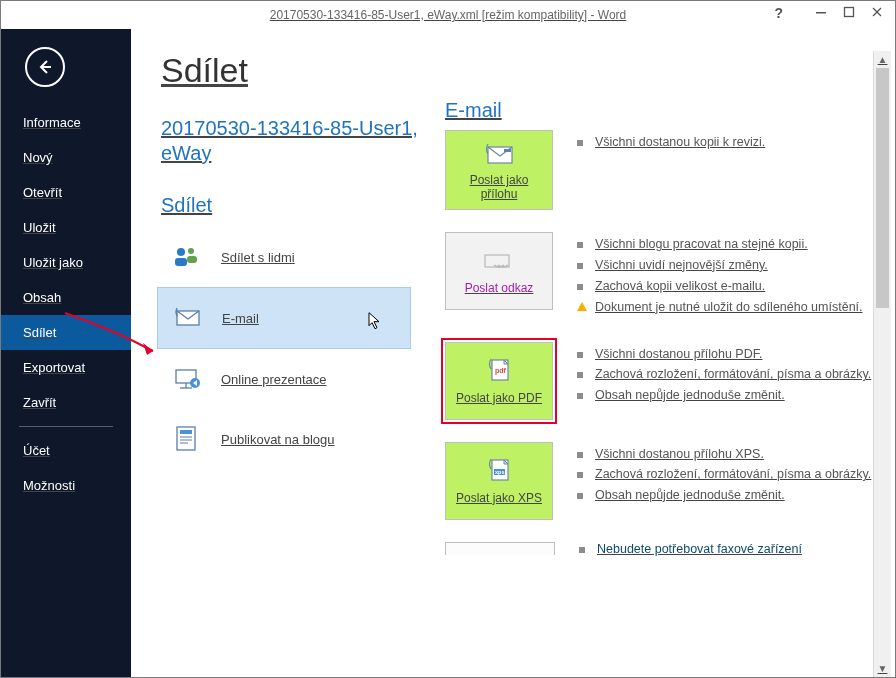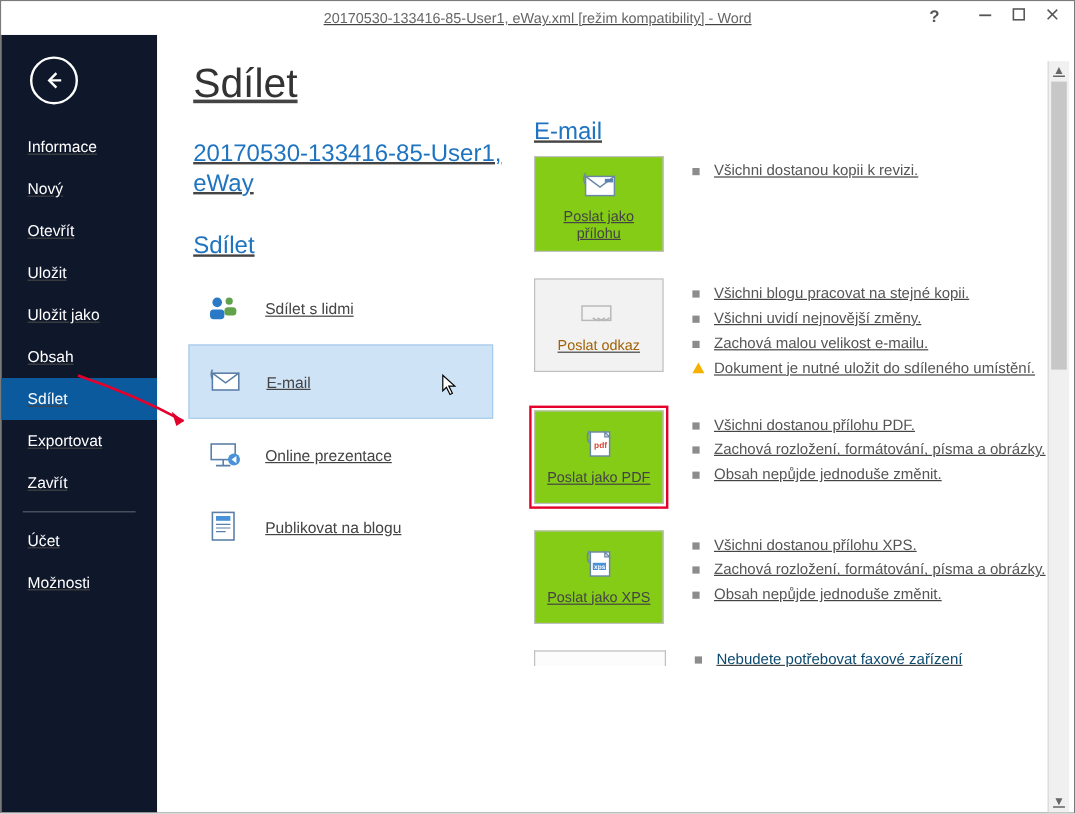--- a/index.html
+++ b/index.html
@@ -23,22 +23,22 @@
   .h2{font-size:20px;color:#1e74c0;font-weight:400;margin:0 0 10px 0;}
   .shareopt{display:flex;align-items:center;gap:18px;padding:14px 10px 14px 14px;cursor:pointer;margin-left:-4px;}
   .shareopt .ico{width:32px;height:32px;display:flex;align-items:center;justify-content:center;color:#2a79c6;}
   .shareopt.selected{background:#cfe3f6;border:1px solid #a7cbe9;margin-right:10px;position:relative;}
   .cursor{position:absolute;right:28px;top:50%;transform:translateY(-30%);}
   .arrow-annot{position:absolute;pointer-events:none;}
   .col2{flex:1;display:flex;min-height:0;padding:22px 4px 0 0;box-sizing:border-box;}
   .col2inner{flex:1;overflow:hidden;position:relative;padding-left:24px;}
   .emailh{font-size:20px;color:#1e74c0;margin:48px 0 8px 0;font-weight:400;}
   .option-row{display:flex;align-items:flex-start;gap:24px;margin-bottom:22px;}
-  .btncard{width:108px;min-height:78px;border:1px solid #bfbfbf;background:#84cc16;display:flex;flex-direction:column;align-items:center;justify-content:center;gap:4px;font-size:12px;color:#444;text-align:center;cursor:pointer;padding:8px 4px;box-sizing:border-box;}
-  .btncard.disabled{background:#f2f2f2;color:#a16207;cursor:default;}
+  .btncard{width:108px;min-height:78px;border:1px solid #bfbfbf;background:#bef264;display:flex;flex-direction:column;align-items:center;justify-content:center;gap:4px;font-size:12px;color:#444;text-align:center;cursor:pointer;padding:8px 4px;box-sizing:border-box;}
+  .btncard.disabled{background:#f2f2f2;color:#a21caf;cursor:default;}
   .btncard.highlight{outline:2px solid #e4002b;outline-offset:2px;}
   .btncard .cardico{height:30px;display:flex;align-items:center;justify-content:center;}
   .bullets{flex:1;list-style:none;margin:0;padding:0;font-size:12.5px;color:#555;}
   .bullets li{position:relative;padding-left:18px;margin:4px 0;line-height:1.35;}
   .bullets li::before{content:"";position:absolute;left:0;top:6px;width:6px;height:6px;background:#8c8c8c;}
   .bullets li.warn::before{content:"";background:none;width:0;height:0;border-left:5px solid transparent;border-right:5px solid transparent;border-bottom:9px solid #f6b100;top:3px;}
   .scrollbar{width:17px;background:#f0f0f0;border-left:1px solid #d9d9d9;display:flex;flex-direction:column;align-items:center;}
   .sbbtn{width:100%;height:17px;display:flex;align-items:center;justify-content:center;color:#666;font-size:10px;cursor:pointer;}
   .sbtrack{flex:1;width:100%;position:relative;}
   .sbthumb{position:absolute;left:2px;right:2px;top:0;height:240px;background:#c7c7c7;}
@@ -190,21 +190,21 @@
                     <rect x="3" y="4" width="24" height="12" fill="none" stroke="#b8b8b8" stroke-width="1.2"></rect>
                     <path d="M12 14 Q17 18 22 14" fill="none" stroke="#b8b8b8" stroke-width="1.4"></path>
                     <path d="M16 14 Q21 18 26 14" fill="none" stroke="#b8b8b8" stroke-width="1.4"></path>
                   </svg>
               </span>
               <span>Poslat odkaz</span>
             </div>
             <ul class="bullets">
               <li>Všichni blogu pracovat na stejné kopii.</li>
               <li>Všichni uvidí nejnovější změny.</li>
-              <li>Zachová malou velikost e-mailu.</li>
+              <li>Zachová kopii velikost e-mailu.</li>
               <li class="warn">Dokument je nutné uložit do sdíleného umístění.</li>
             </ul>
           </div>
 
           <div class="option-row">
             <div class="btncard highlight">
               <span class="cardico">
                 <svg width="32" height="30" viewBox="0 0 32 30">
                     <rect x="9" y="3" width="16" height="20" fill="#fff" stroke="#6b87a8" stroke-width="1.2"></rect>
                     <path d="M21 3 L25 7 L21 7 Z" fill="#d6e2ef" stroke="#6b87a8" stroke-width="1"></path>

